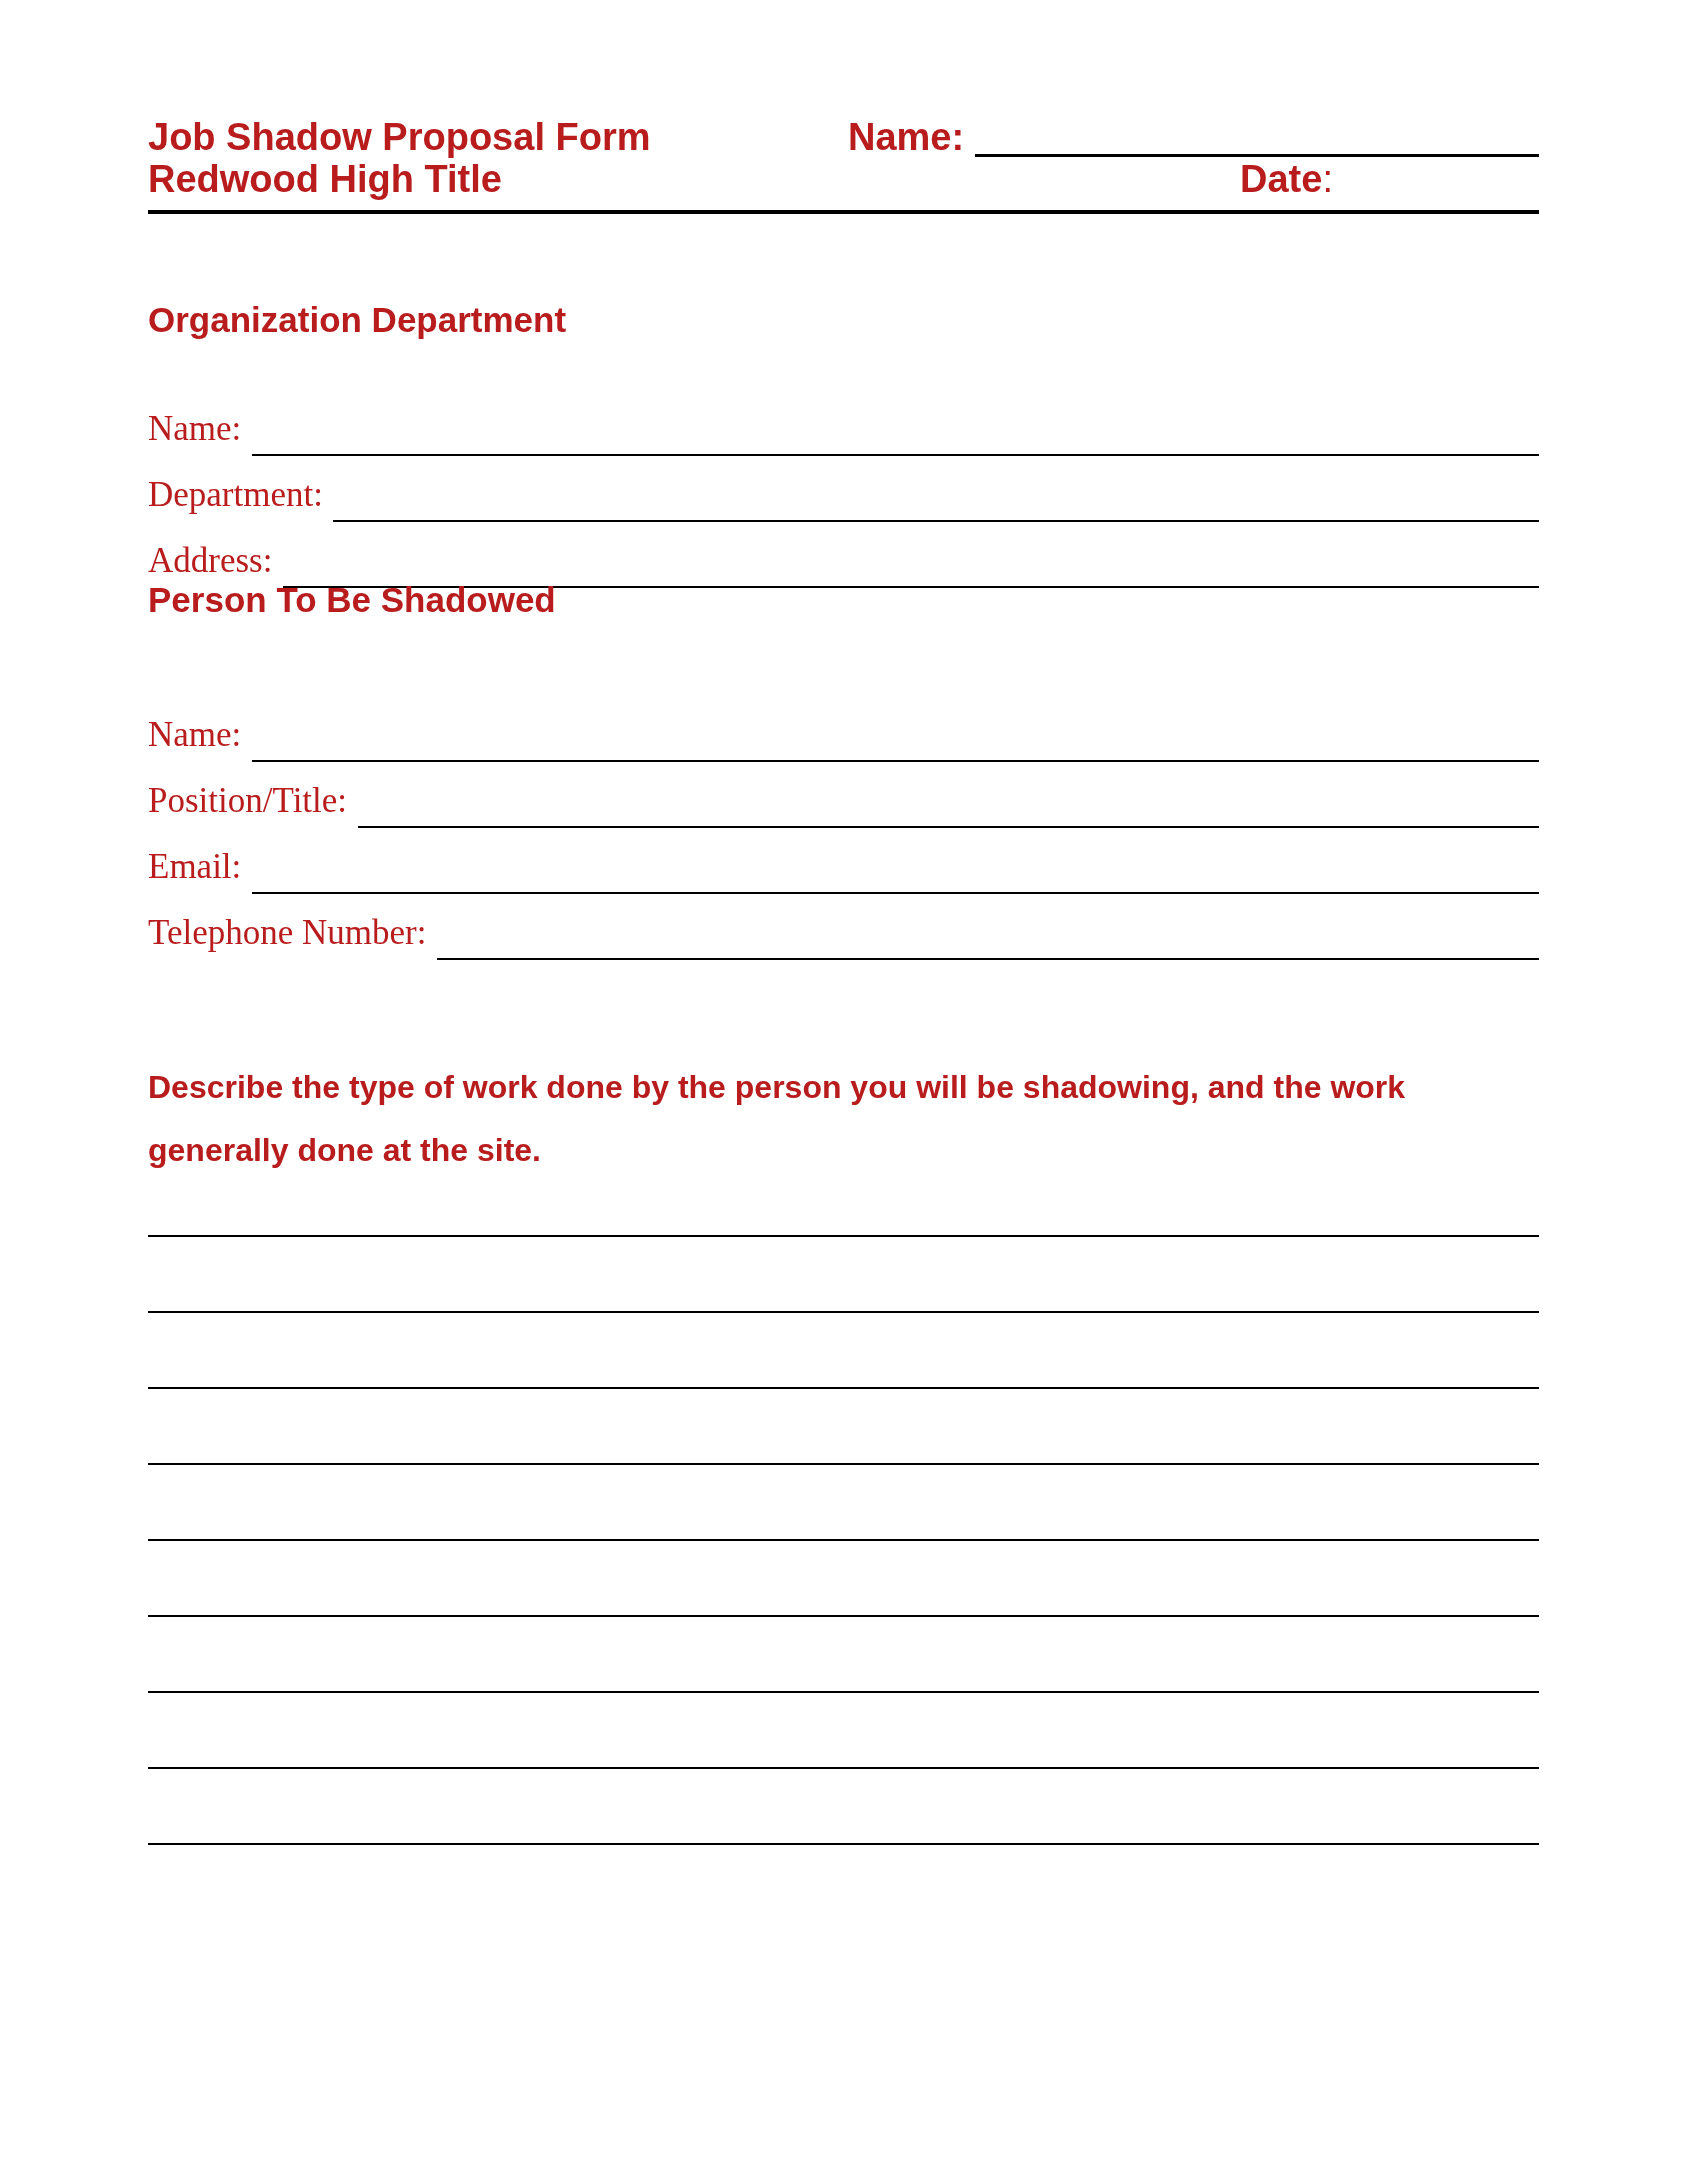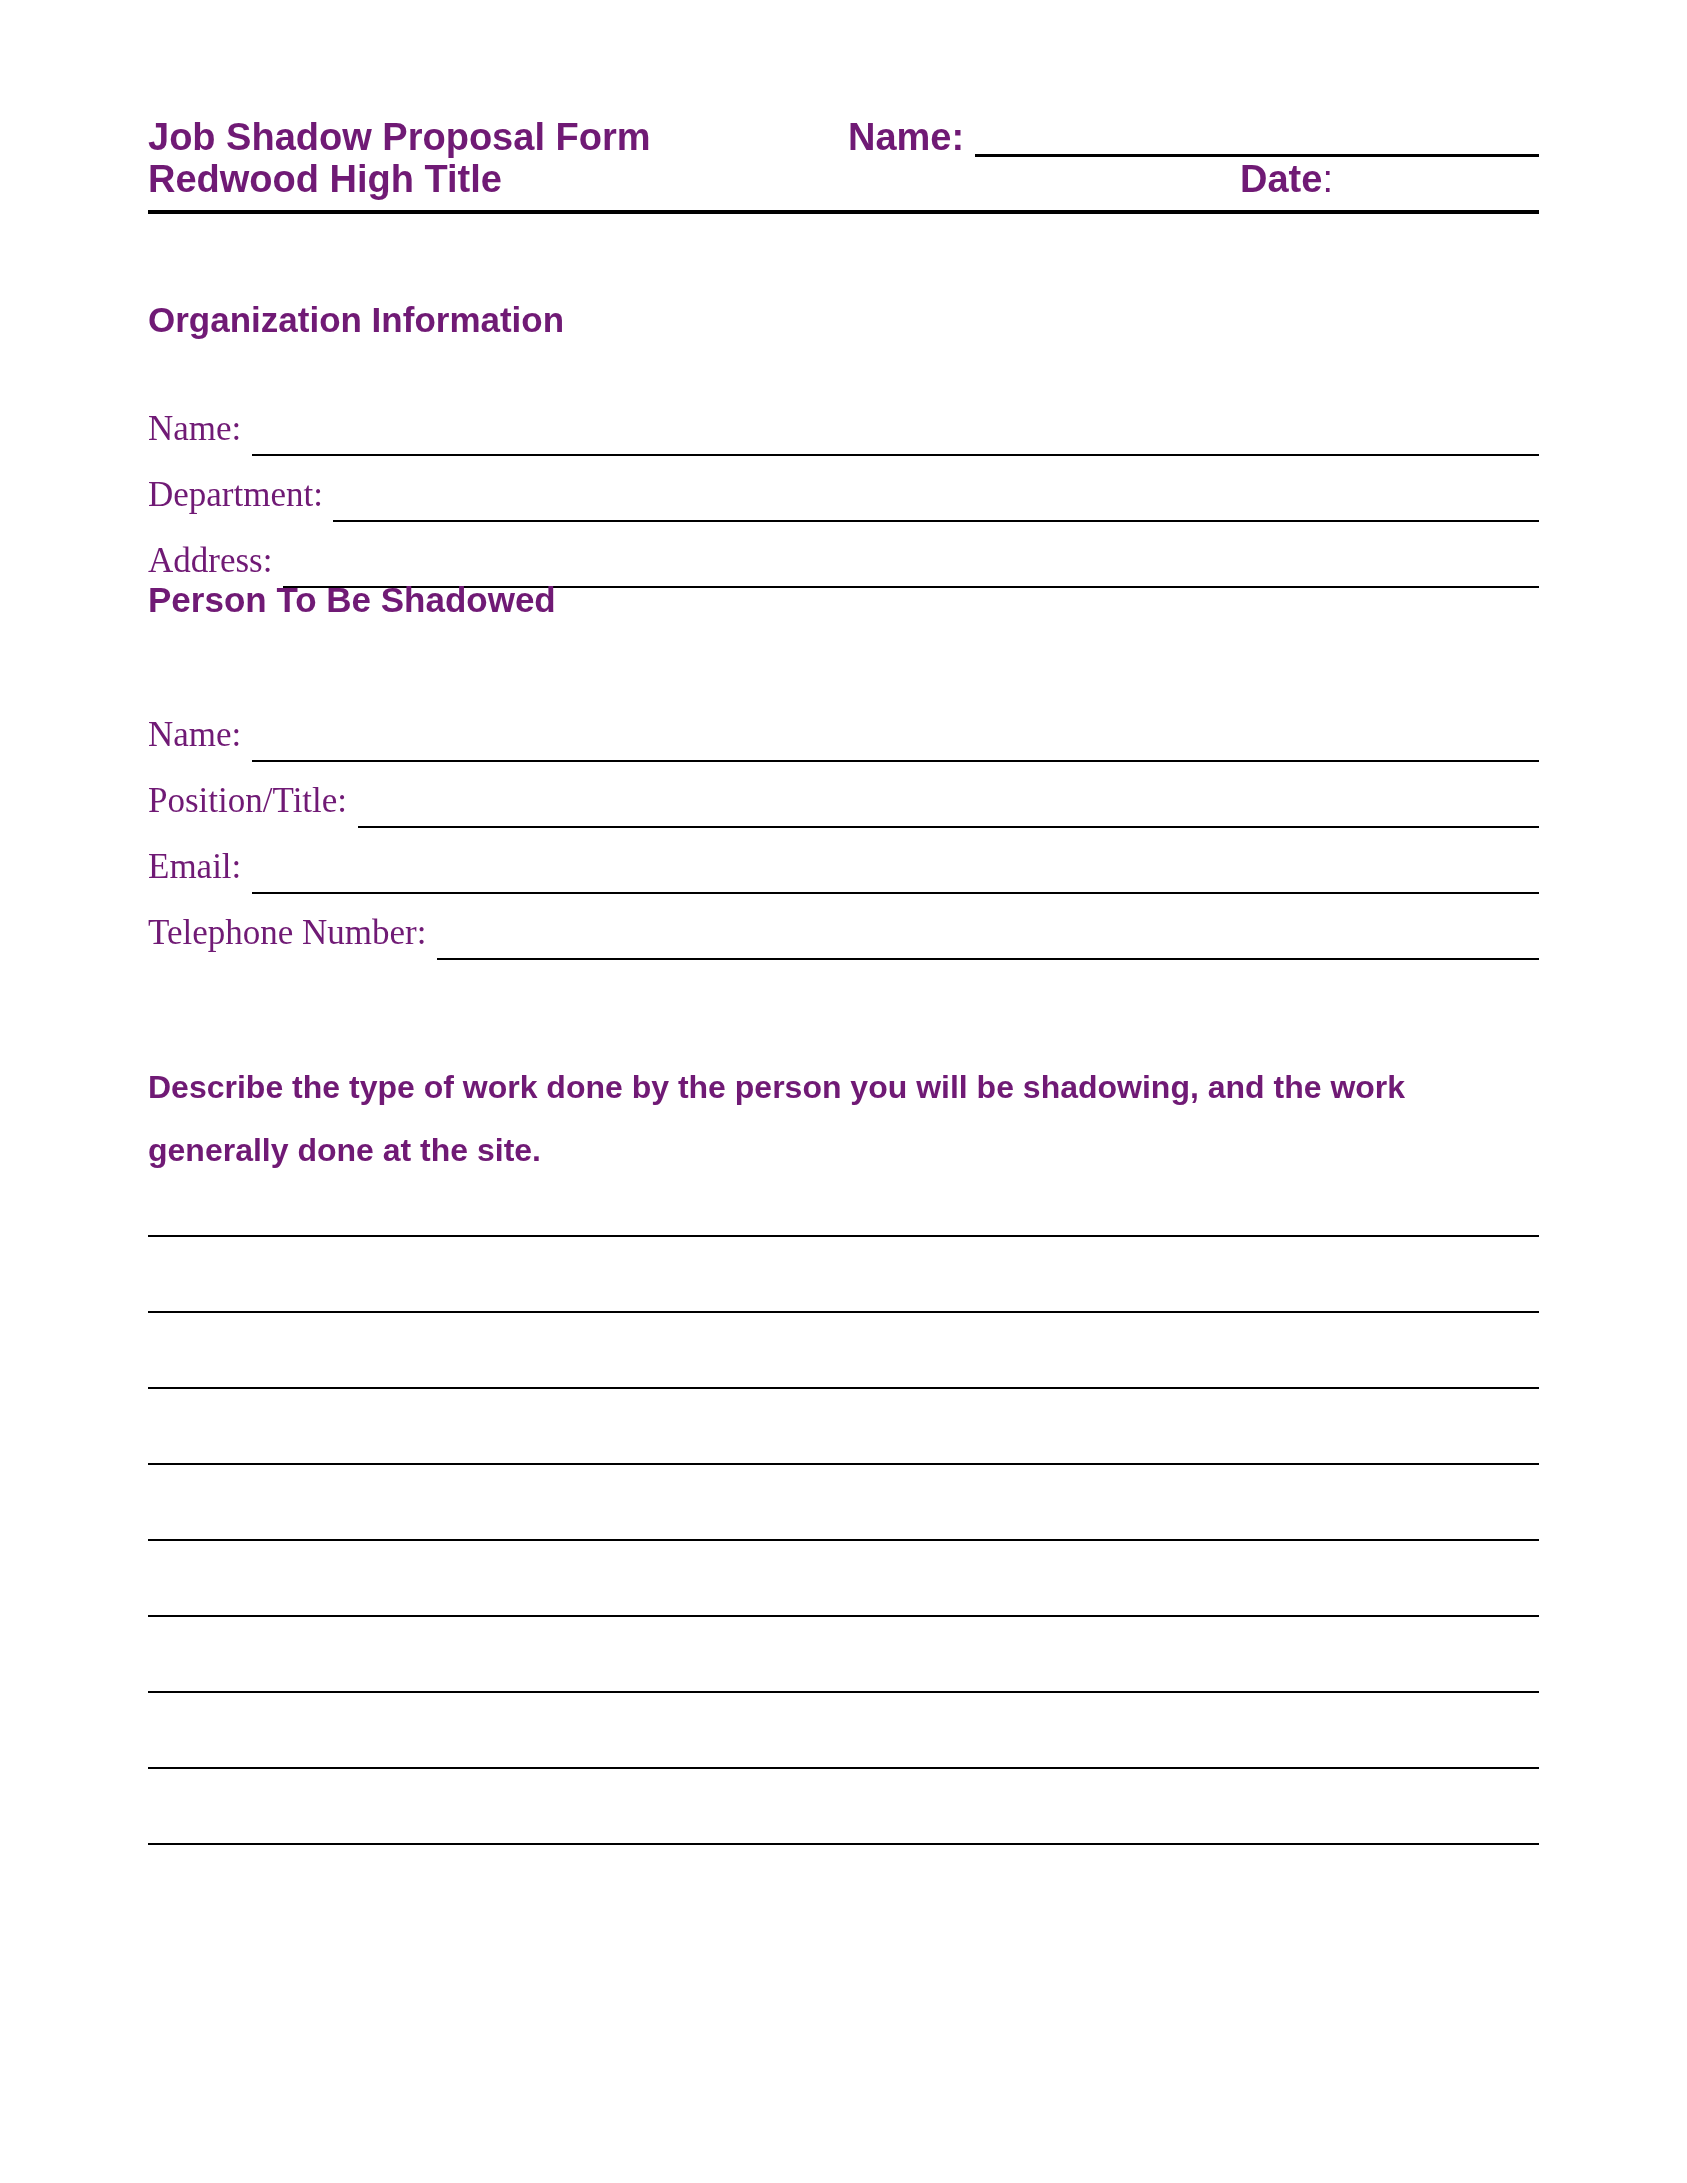--- a/index.html
+++ b/index.html
@@ -5,21 +5,21 @@
   html, body {
     margin: 0;
     padding: 0;
     background: #ffffff;
   }
   .page {
     position: relative;
     width: 1687px;
     height: 2184px;
     background: #ffffff;
-    color: #701a75;
+    color: #b91c1c;
     overflow: hidden;
     font-family: "Liberation Sans", sans-serif;
   }
   .content {
     position: absolute;
     left: 148px;
     right: 148px;
     top: 0;
   }
 
@@ -126,21 +126,21 @@
         <div>Name:</div>
         <div class="h-name-line"></div>
       </div>
       <div class="h-row h-row3">
         <div class="h-school">Redwood High Title</div>
         <div><span>Date</span><span class="h-date-colon">:</span></div>
         <div class="h-date-space"></div>
       </div>
     </div>
 
-    <div class="section-heading heading-org">Organization Information</div>
+    <div class="section-heading heading-org">Organization Department</div>
     <div class="fields">
       <div class="field">
         <span class="flabel">Name:</span>
         <div class="fline"></div>
       </div>
       <div class="field">
         <span class="flabel">Department:</span>
         <div class="fline"></div>
       </div>
       <div class="field">

